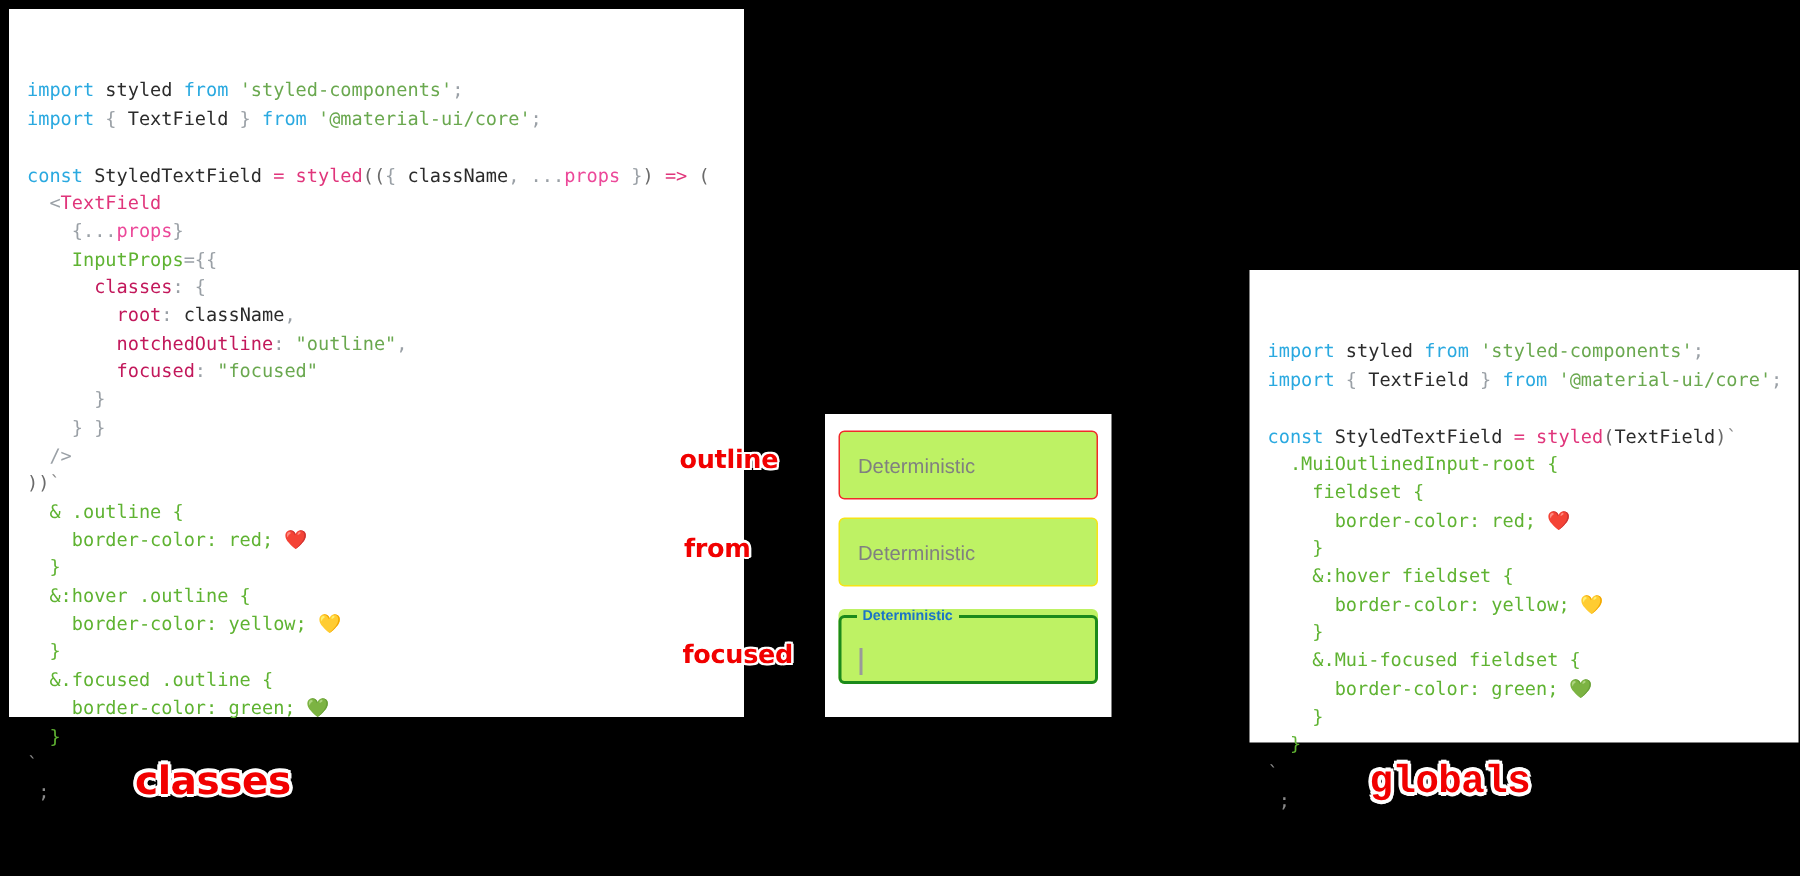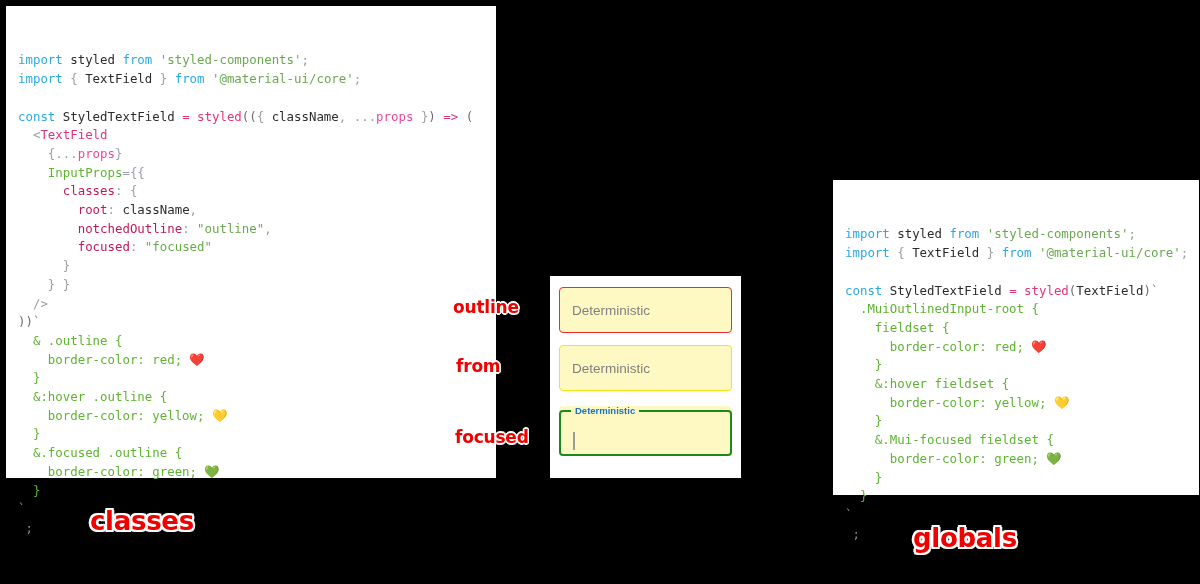--- a/index.html
+++ b/index.html
@@ -76,21 +76,21 @@
     position: absolute;
     left: 0; top: 0;
     width: 191px;
     height: 202px;
   }
   .tf {
     position: absolute;
     left: 9px;
     width: 173px;
     box-sizing: border-box;
-    background: #fef9c3;
+    background: #bef264;
     border-radius: 4px;
   }
   .tf-inner {
     font-family: "Liberation Sans", sans-serif;
     font-size: 13.5px;
     color: #808080;
     padding: 0 12px;
     height: 100%;
     display: flex;
     align-items: center;
@@ -162,21 +162,21 @@
     font-weight: bold;
     color: #f10000;
     font-size: 26px;
     letter-spacing: -0.3px;
     text-shadow:
        2.4px 0 0 #fff, -2.4px 0 0 #fff, 0 2.4px 0 #fff, 0 -2.4px 0 #fff,
        1.8px 1.8px 0 #fff, -1.8px 1.8px 0 #fff, 1.8px -1.8px 0 #fff, -1.8px -1.8px 0 #fff;
     white-space: nowrap;
   }
   #caption-classes { left: 90px;  top: 506px; }
-  #caption-globals { left: 913px; top: 523px; }
+  #caption-globals { left: 913px; top: 506px; font-family: Liberation Mono, monospace; }
 
   .emoji { font-family: "DejaVu Sans", sans-serif; }
 </style>
 </head>
 <body>
 
 <div class="panel code-panel" id="panel-classes">
   <div><span class="ln"><span class="t-kw">import </span><span class="t-plain">styled </span><span class="t-kw">from </span><span class="t-str">'styled-components'</span><span class="t-punct">;</span></span><span class="ln"><span class="t-kw">import </span><span class="t-punct">{ </span><span class="t-plain">TextField</span><span class="t-punct"> } </span><span class="t-kw">from </span><span class="t-str">'@material-ui/core'</span><span class="t-punct">;</span></span><span class="ln">&nbsp;</span><span class="ln"><span class="t-kw">const </span><span class="t-plain">StyledTextField </span><span class="t-op">= </span><span class="t-fn">styled</span><span class="t-paren">((</span><span class="t-punct">{ </span><span class="t-plain">className</span><span class="t-punct">, </span><span class="t-punct">...</span><span class="t-prop">props</span><span class="t-punct"> }</span><span class="t-paren">) </span><span class="t-op">=&gt; </span><span class="t-paren">(</span></span><span class="ln"><span class="t-punct">  &lt;</span><span class="t-tag">TextField</span></span><span class="ln"><span class="t-punct">    {</span><span class="t-punct">...</span><span class="t-prop">props</span><span class="t-punct">}</span></span><span class="ln"><span class="t-plain">    </span><span class="t-green">InputProps</span><span class="t-punct">={{</span></span><span class="ln"><span class="t-plain">      </span><span class="t-key">classes</span><span class="t-punct">: {</span></span><span class="ln"><span class="t-plain">        </span><span class="t-key">root</span><span class="t-punct">: </span><span class="t-plain">className</span><span class="t-punct">,</span></span><span class="ln"><span class="t-plain">        </span><span class="t-key">notchedOutline</span><span class="t-punct">: </span><span class="t-str">"outline"</span><span class="t-punct">,</span></span><span class="ln"><span class="t-plain">        </span><span class="t-key">focused</span><span class="t-punct">: </span><span class="t-str">"focused"</span></span><span class="ln"><span class="t-punct">      }</span></span><span class="ln"><span class="t-punct">    } }</span></span><span class="ln"><span class="t-punct">  /&gt;</span></span><span class="ln"><span class="t-paren">))</span><span class="t-bq">`</span></span><span class="ln"><span class="t-green">  &amp; .outline {</span></span><span class="ln"><span class="t-green">    border-color: red; </span><span class="emoji">❤️</span></span><span class="ln"><span class="t-green">  }</span></span><span class="ln"><span class="t-green">  &amp;:hover .outline {</span></span><span class="ln"><span class="t-green">    border-color: yellow; </span><span class="emoji">💛</span></span><span class="ln"><span class="t-green">  }</span></span><span class="ln"><span class="t-green">  &amp;.focused .outline {</span></span><span class="ln"><span class="t-green">    border-color: green; </span><span class="emoji">💚</span></span><span class="ln"><span class="t-green">  }</span></span><span class="ln"><span class="t-bq">`</span></span><span class="ln"><span class="t-bq"> ;</span></span></div>
 </div>
 

